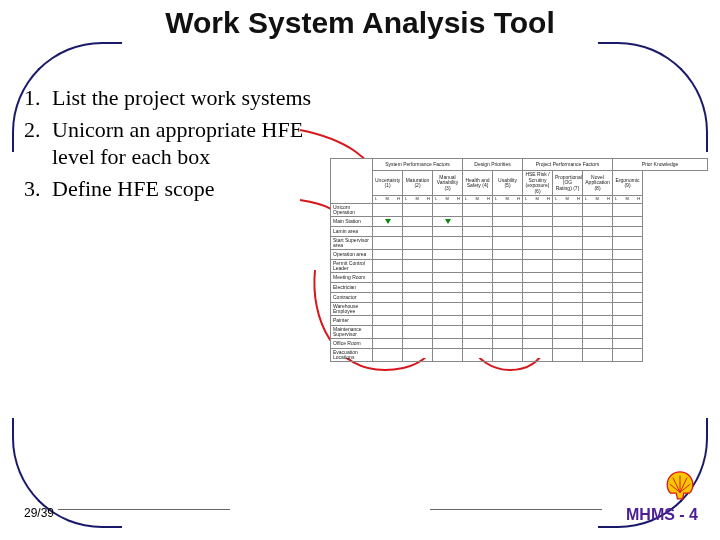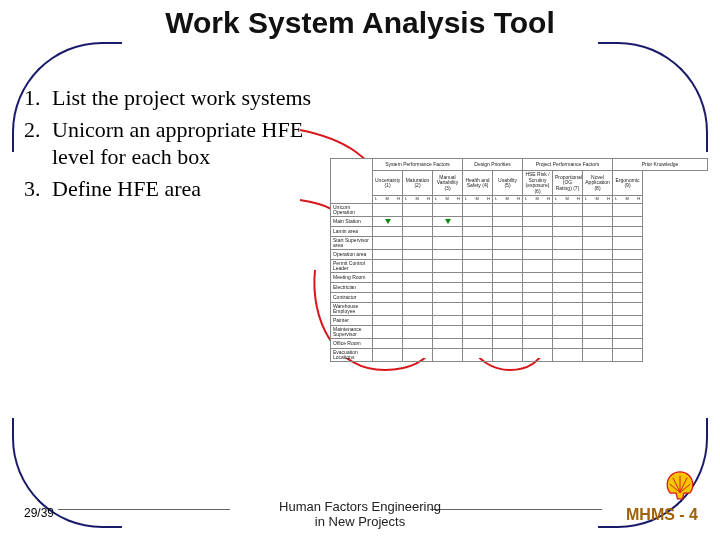--- a/index.html
+++ b/index.html
@@ -25,21 +25,21 @@
   .matrix td.cell { height: 10px; }
   .matrix col.lab { width: 42px; }
   .matrix col.c { width: 30px; }
   .annot { position: absolute; top: 120px; left: 240px; width: 360px; height: 270px; z-index: 1; pointer-events: none; }
   .annot path { stroke: #d8171d; stroke-width: 2; fill: none; }
   .pagenum { position: absolute; left: 24px; bottom: 20px; font-family: Arial, Helvetica, sans-serif; font-size: 12px; color: #000; }
   .hr { position: absolute; height: 1px; background: #666; }
   .hr.left { left: 58px; width: 172px; bottom: 30px; }
   .hr.right { left: 430px; width: 172px; bottom: 30px; }
   .foot-title { position: absolute; left: 0; right: 0; text-align: center; bottom: 10px; font-family: Arial, Helvetica, sans-serif; font-size: 13px; color: #222; line-height: 1.15; }
-  .mhms { position: absolute; right: 22px; bottom: 16px; font-family: Arial, Helvetica, sans-serif; font-weight: 700; font-size: 16px; color: #a16207; }
+  .mhms { position: absolute; right: 22px; bottom: 16px; font-family: Arial, Helvetica, sans-serif; font-weight: 700; font-size: 16px; color: #4c1d95; }
   .logo { position: absolute; right: 24px; bottom: 38px; width: 32px; height: 32px; }
   .green-tri { display:inline-block; width:0; height:0; border-left:3px solid transparent; border-right:3px solid transparent; border-top:5px solid #0a8a0a; }
 </style>
 </head>
 <body>
 
 <div class="slide">
   <div class="corner tl"></div>
   <div class="corner tr"></div>
   <div class="corner bl"></div>
@@ -49,21 +49,21 @@
 
   <div class="steps">
     <ol>
       <li>
           <span>List the project work systems</span>
         </li>
       <li>
           <span>Unicorn an appropriate HFE level for each box</span>
         </li>
       <li>
-          <span>Define HFE area</span>
+          <span>Define HFE scope</span>
         </li>
     </ol>
   </div>
 
   <svg class="annot" viewBox="0 0 360 270">
     <path d="M60 10 C 110 20, 130 40, 140 60"></path>
     <path d="M60 80 C 90 85, 95 90, 100 100"></path>
     <path d="M75 150 C 70 200, 95 250, 145 250 C 195 250, 215 210, 200 160"></path>
     <path d="M225 160 C 210 210, 235 250, 270 250 C 305 250, 320 215, 305 170"></path>
   </svg>
@@ -336,24 +336,20 @@
             <td class="cell"></td>
             <td class="cell"></td>
           </tr>
         </tbody>
     </table>
   </div>
 
   <div class="pagenum">29/39</div>
   <div class="hr left"></div>
   <div class="hr right"></div>
-  <div class="foot-title">
-    <span>Human Factors Engineering</span><br>
-    <span>in New Projects</span>
-  </div>
 
   <svg class="logo" viewBox="0 0 100 100">
     <path d="M50 6 C28 6 10 22 10 46 C10 58 14 66 20 72 L38 72 L42 90 L58 90 L62 72 L80 72 C86 66 90 58 90 46 C90 22 72 6 50 6 Z" fill="#f7c600" stroke="#d8171d" stroke-width="4"></path>
     <g stroke="#d8171d" stroke-width="3">
       <line x1="50" y1="18" x2="50" y2="70"></line>
       <line x1="50" y1="70" x2="28" y2="24"></line>
       <line x1="50" y1="70" x2="72" y2="24"></line>
       <line x1="50" y1="70" x2="18" y2="44"></line>
       <line x1="50" y1="70" x2="82" y2="44"></line>
     </g>

